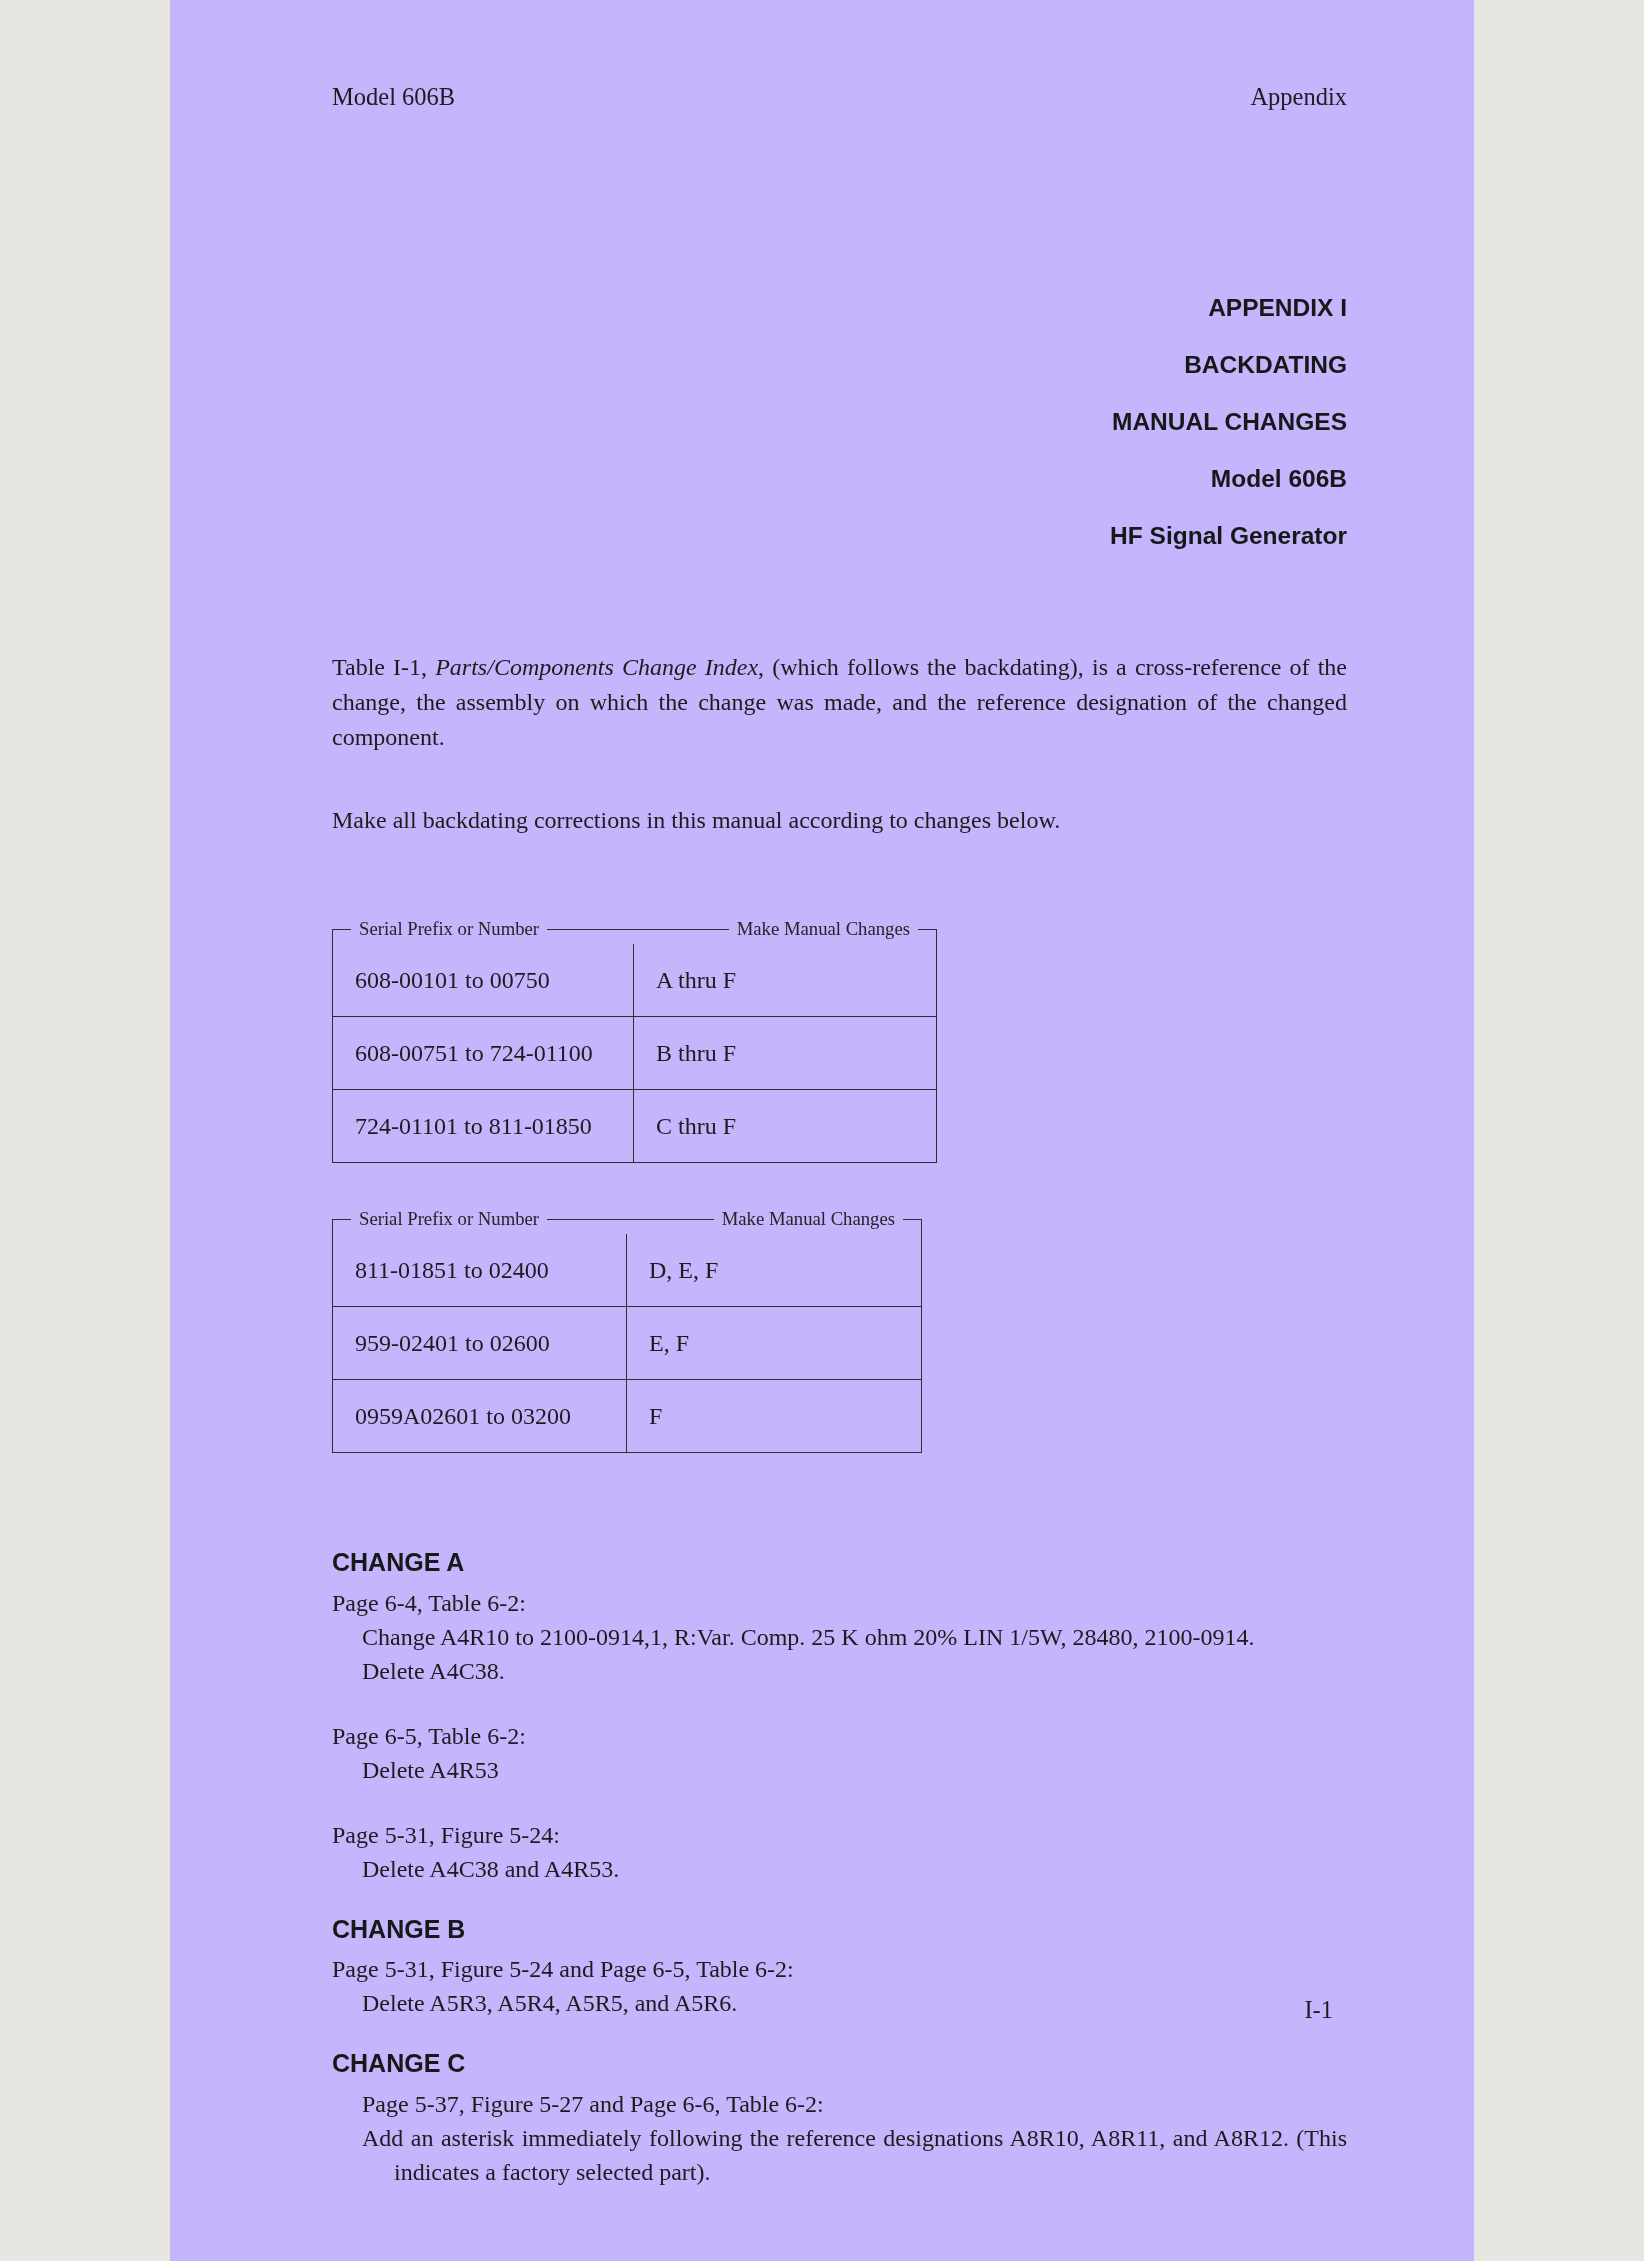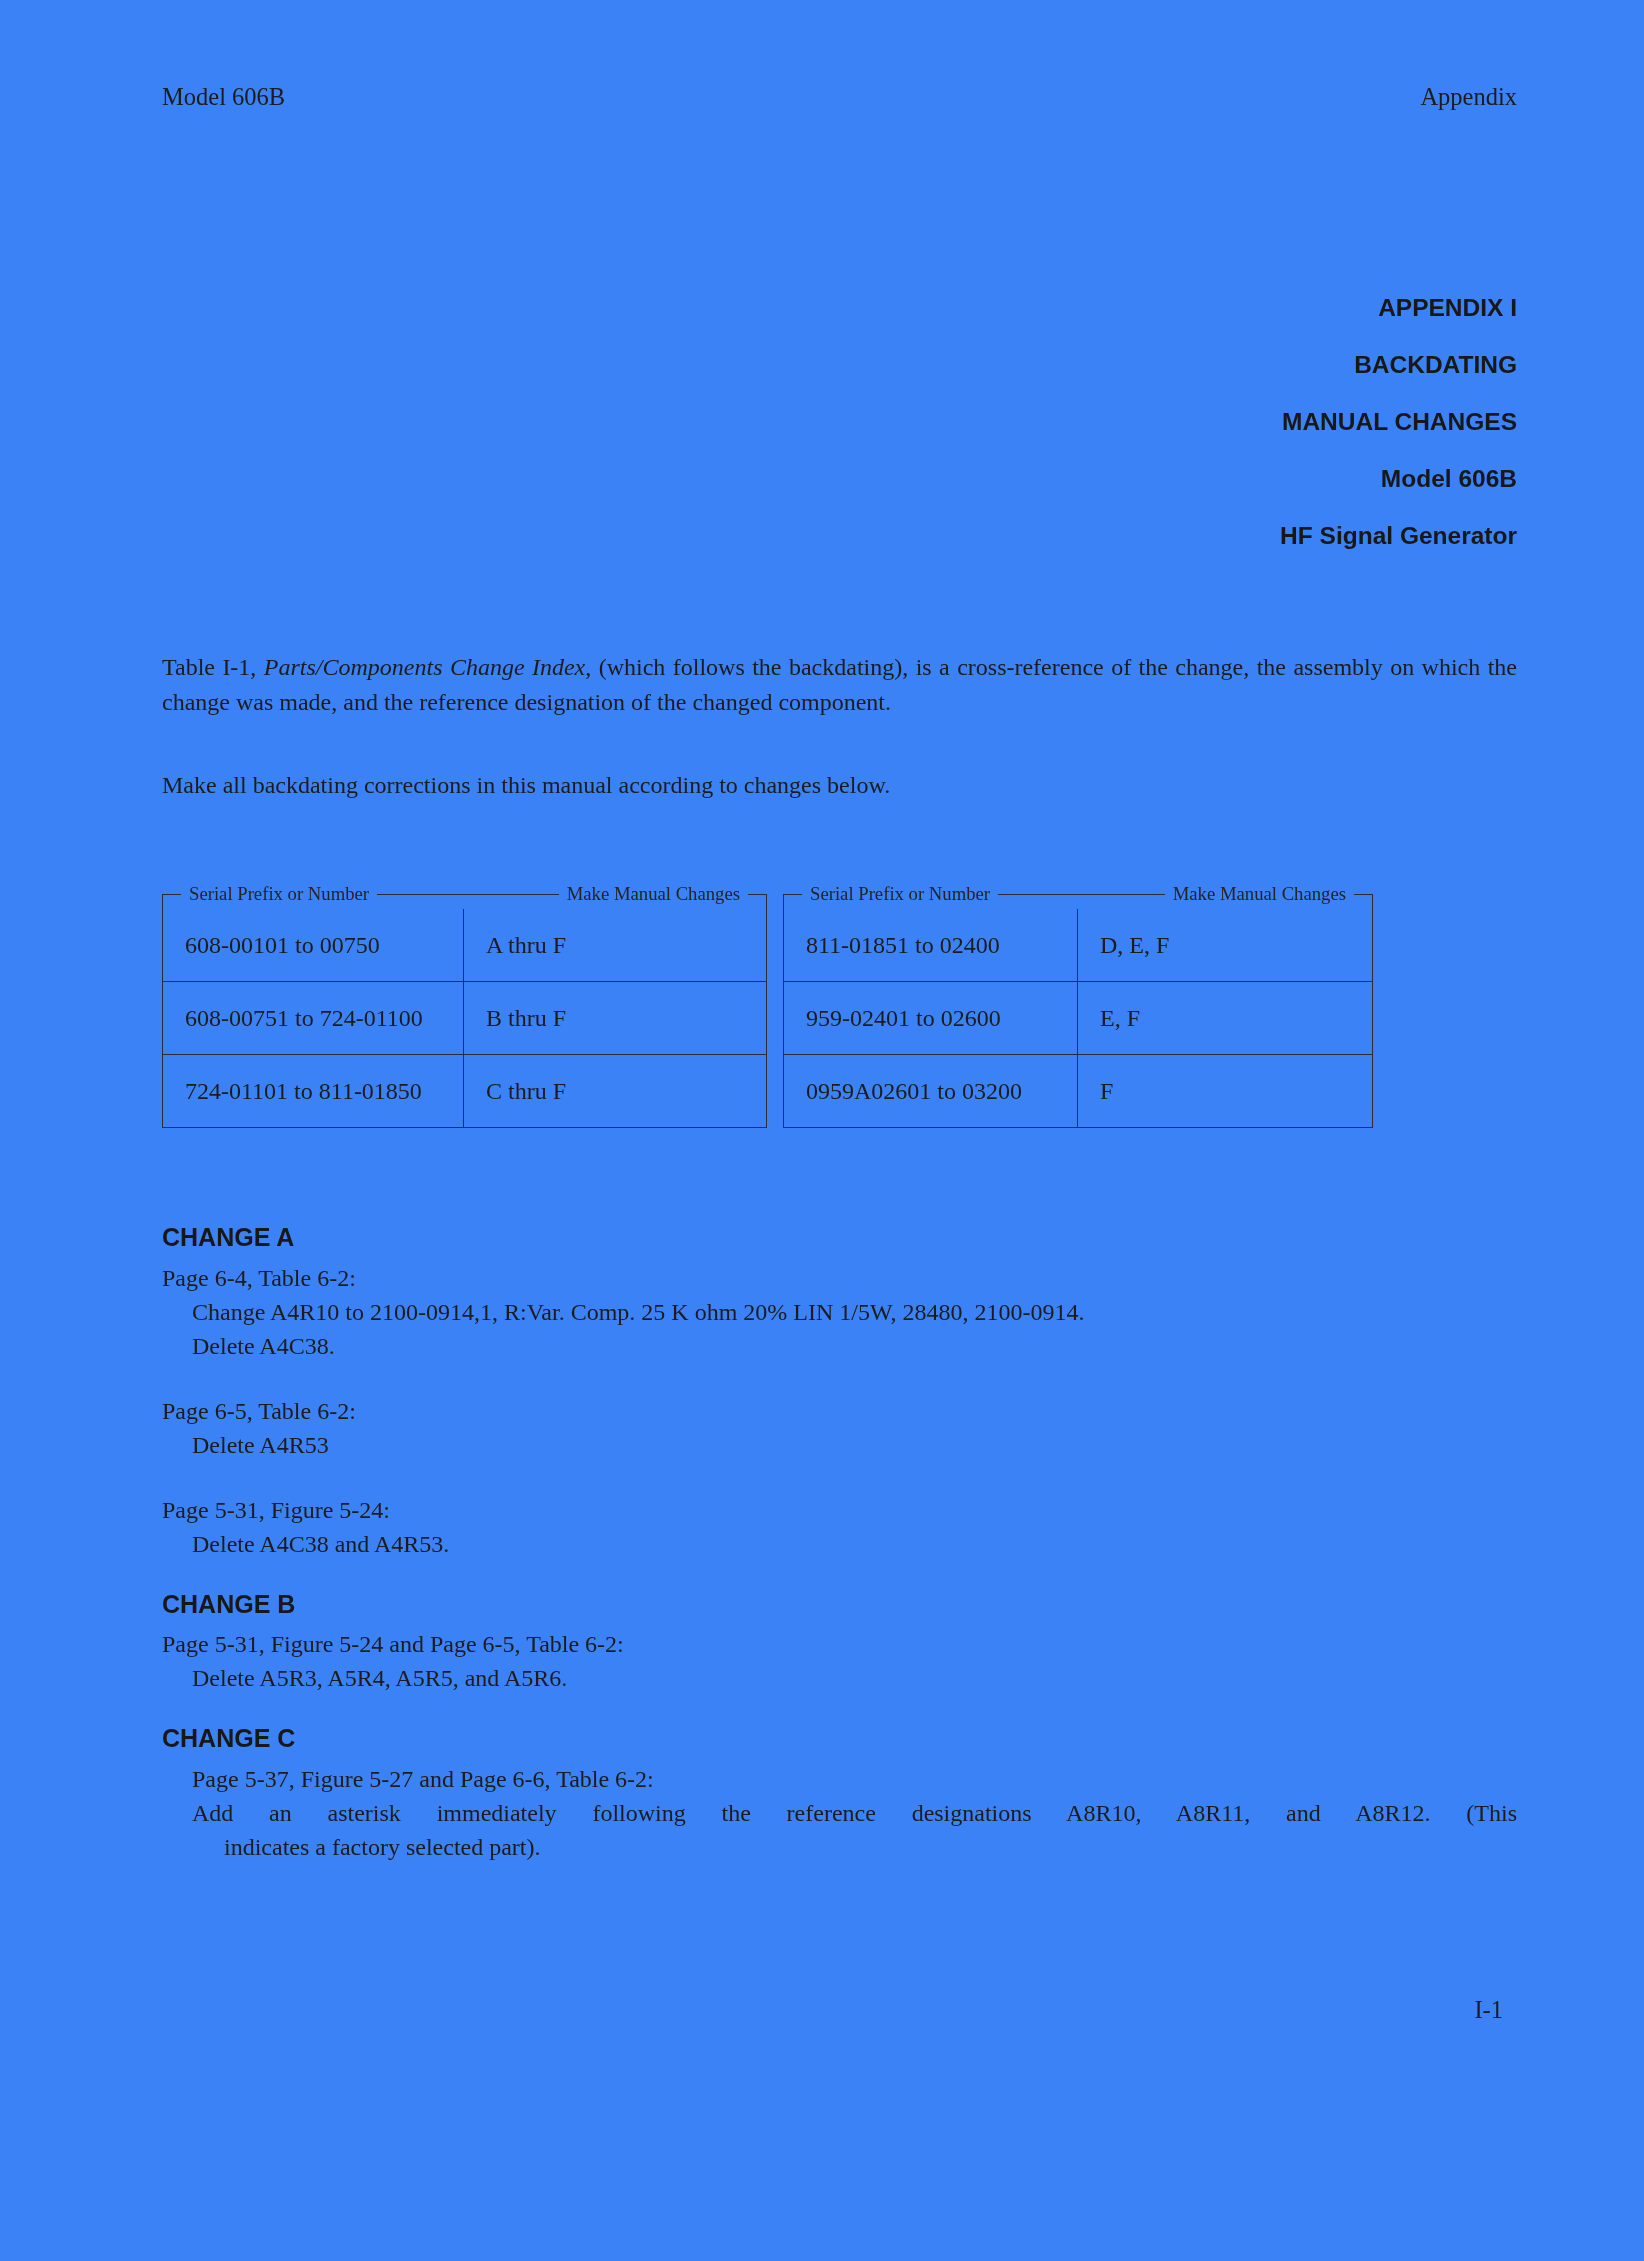--- a/index.html
+++ b/index.html
@@ -1,21 +1,21 @@
 <!DOCTYPE html>
 <html style="font-size:10.3px"><head>
 <meta charset="utf-8">
 <style>
   html,body{margin:0;padding:0;background:#e8e6e1;}
   .page{
     position:relative;
-    width:1644px;
+    width:1304px;
     height:2261px;
     margin:0 auto;
-    background:#3b82f6;
+    background:#c4b5fd;
     color:#1c1c1c;
     font-family:"Liberation Serif", serif;
     overflow:hidden;
     box-sizing:border-box;
   }
   .content{
     padding:83px 127px 0 162px;
     box-sizing:border-box;
   }
   
@@ -41,21 +41,22 @@
     font-size:24px;
     line-height:35px;
   }
   .par1{margin-top:86px;text-align:justify;}
   .par2{margin-top:48px;}
   .it{font-style:italic;}
   
   .tables-row{
     margin-top:76px;
     display:flex;
-    gap:16px;
+    gap:41px;
+    flex-direction:column;
   }
   .stable{box-sizing:border-box;}
   .stable.left{width:605px;}
   .stable.right{width:590px;}
   .stable-head{
     display:flex;
     align-items:center;
     height:30px;
     position:relative;
     z-index:2;

